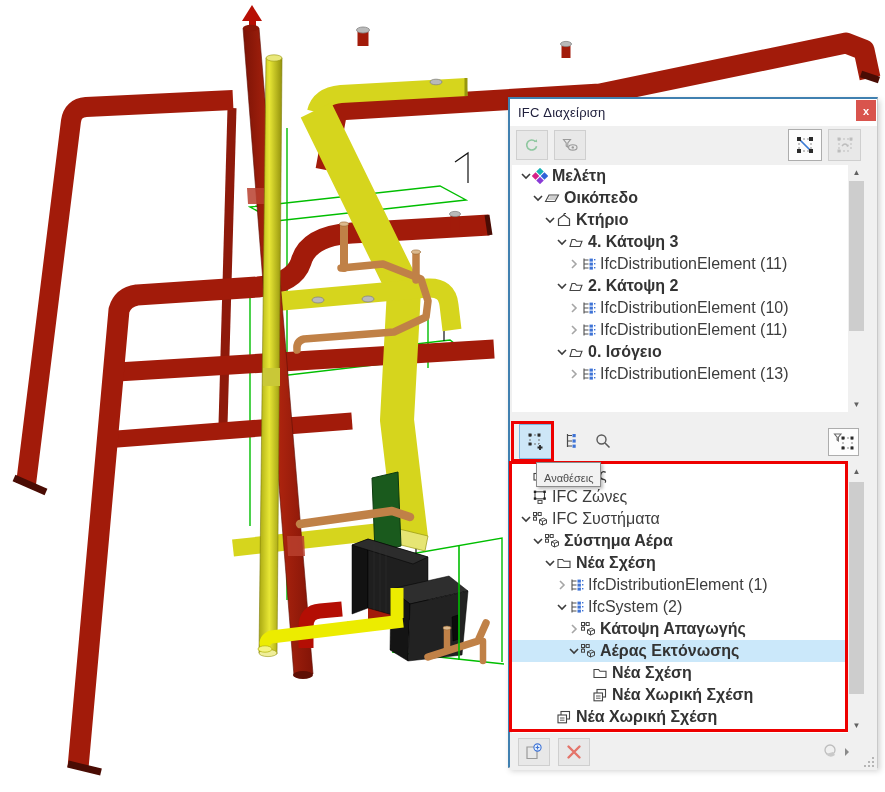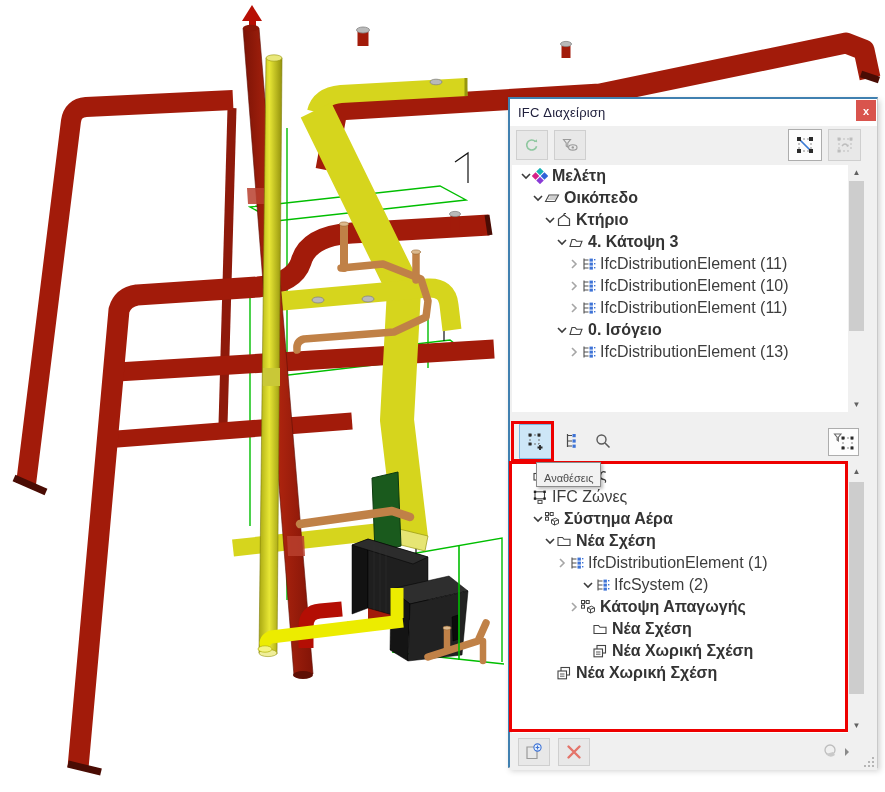--- a/index.html
+++ b/index.html
@@ -301,20 +301,29 @@
               <path d="M4 2.5 V13.5 M4 4 H8.5 M4 8 H8.5 M4 12 H8.5" fill="none" stroke="#4f4f4f" stroke-width="1.1"></path>
               <rect x="9.5" y="2.6" width="3.4" height="3" fill="#3e73d6"></rect>
               <rect x="9.5" y="6.6" width="3.4" height="3" fill="#3e73d6"></rect>
               <rect x="9.5" y="10.6" width="3.4" height="3" fill="#3e73d6"></rect>
               <rect x="14" y="3" width="1.4" height="1.4" fill="#3e73d6"></rect>
               <rect x="14" y="7" width="1.4" height="1.4" fill="#3e73d6"></rect>
               <rect x="14" y="11" width="1.4" height="1.4" fill="#3e73d6"></rect>
             </svg></span>
           <span class="lbl">IfcDistributionElement (11)</span>
         </div>
+        <div class="row" style="padding-left: 42px;">
+          <span class="chev"><svg width="16" height="16" viewBox="0 0 16 16">
+              <path d="M4 6l4 4 4-4" fill="none" stroke="#3c3c3c" stroke-width="1.6"></path>
+            </svg></span>
+          <span class="ric"><svg width="16" height="16" viewBox="0 0 16 16">
+              <path d="M2 12.5 L4 5.5 H7 L8.5 7.2 H14 L12 12.5 Z" fill="none" stroke="#444" stroke-width="1.1"></path>
+            </svg></span>
+          <span class="lbl b">2. Κάτοψη 2</span>
+        </div>
         <div class="row" style="padding-left: 54px;">
           <span class="chev"><svg width="16" height="16" viewBox="0 0 16 16">
               <path d="M6 4l4 4-4 4" fill="none" stroke="#a6a6a6" stroke-width="1.6"></path>
             </svg></span>
           <span class="ric"><svg width="16" height="16" viewBox="0 0 16 16">
               <path d="M4 2.5 V13.5 M4 4 H8.5 M4 8 H8.5 M4 12 H8.5" fill="none" stroke="#4f4f4f" stroke-width="1.1"></path>
               <rect x="9.5" y="2.6" width="3.4" height="3" fill="#3e73d6"></rect>
               <rect x="9.5" y="6.6" width="3.4" height="3" fill="#3e73d6"></rect>
               <rect x="9.5" y="10.6" width="3.4" height="3" fill="#3e73d6"></rect>
               <rect x="14" y="3" width="1.4" height="1.4" fill="#3e73d6"></rect>
@@ -427,20 +436,33 @@
           <span class="ric"><svg width="16" height="16" viewBox="0 0 16 16">
               <rect x="3" y="2.8" width="9.5" height="7" fill="none" stroke="#444" stroke-width="1.1"></rect>
               <rect x="1.8" y="1.6" width="2.4" height="2.4" fill="#222"></rect>
               <rect x="11.4" y="1.6" width="2.4" height="2.4" fill="#222"></rect>
               <rect x="1.8" y="8.4" width="2.4" height="2.4" fill="#222"></rect>
               <rect x="11.4" y="8.4" width="2.4" height="2.4" fill="#222"></rect>
               <rect x="6" y="11.4" width="4" height="3" fill="none" stroke="#444" stroke-width="1"></rect>
             </svg></span>
           <span class="lbl">IFC Ζώνες</span>
         </div>
+        <div class="row" style="padding-left: 6px;">
+          <span class="chev"><svg width="16" height="16" viewBox="0 0 16 16">
+              <path d="M4 6l4 4 4-4" fill="none" stroke="#3c3c3c" stroke-width="1.6"></path>
+            </svg></span>
+          <span class="ric"><svg width="16" height="16" viewBox="0 0 16 16">
+              <rect x="1.5" y="1.5" width="3" height="3" fill="none" stroke="#444" stroke-width="1"></rect>
+              <rect x="6.2" y="1.5" width="3" height="3" fill="none" stroke="#444" stroke-width="1"></rect>
+              <rect x="1.5" y="6.2" width="3" height="3" fill="none" stroke="#444" stroke-width="1"></rect>
+              <path d="M4.5 3 H6.2 M3 4.5 V6.2" stroke="#444" stroke-width=".9"></path>
+              <path d="M7.5 8.8 l4 -1.6 3 1.6 v3.6 l-4 1.6 -3 -1.6 Z M7.5 8.8 l3 1.5 4 -1.5 M10.5 10.3 V14" fill="none" stroke="#444" stroke-width="1"></path>
+            </svg></span>
+          <span class="lbl">IFC Συστήματα</span>
+        </div>
         <div class="row" style="padding-left: 18px;">
           <span class="chev"><svg width="16" height="16" viewBox="0 0 16 16">
               <path d="M4 6l4 4 4-4" fill="none" stroke="#3c3c3c" stroke-width="1.6"></path>
             </svg></span>
           <span class="ric"><svg width="16" height="16" viewBox="0 0 16 16">
               <rect x="1.5" y="1.5" width="3" height="3" fill="none" stroke="#444" stroke-width="1"></rect>
               <rect x="6.2" y="1.5" width="3" height="3" fill="none" stroke="#444" stroke-width="1"></rect>
               <rect x="1.5" y="6.2" width="3" height="3" fill="none" stroke="#444" stroke-width="1"></rect>
               <path d="M4.5 3 H6.2 M3 4.5 V6.2" stroke="#444" stroke-width=".9"></path>
               <path d="M7.5 8.8 l4 -1.6 3 1.6 v3.6 l-4 1.6 -3 -1.6 Z M7.5 8.8 l3 1.5 4 -1.5 M10.5 10.3 V14" fill="none" stroke="#444" stroke-width="1"></path>
@@ -464,21 +486,21 @@
               <path d="M4 2.5 V13.5 M4 4 H8.5 M4 8 H8.5 M4 12 H8.5" fill="none" stroke="#4f4f4f" stroke-width="1.1"></path>
               <rect x="9.5" y="2.6" width="3.4" height="3" fill="#3e73d6"></rect>
               <rect x="9.5" y="6.6" width="3.4" height="3" fill="#3e73d6"></rect>
               <rect x="9.5" y="10.6" width="3.4" height="3" fill="#3e73d6"></rect>
               <rect x="14" y="3" width="1.4" height="1.4" fill="#3e73d6"></rect>
               <rect x="14" y="7" width="1.4" height="1.4" fill="#3e73d6"></rect>
               <rect x="14" y="11" width="1.4" height="1.4" fill="#3e73d6"></rect>
             </svg></span>
           <span class="lbl">IfcDistributionElement (1)</span>
         </div>
-        <div class="row" style="padding-left: 42px; margin-left: 26px;">
+        <div class="row" style="padding-left: 42px;">
           <span class="chev"><svg width="16" height="16" viewBox="0 0 16 16">
               <path d="M4 6l4 4 4-4" fill="none" stroke="#3c3c3c" stroke-width="1.6"></path>
             </svg></span>
           <span class="ric"><svg width="16" height="16" viewBox="0 0 16 16">
               <path d="M4 2.5 V13.5 M4 4 H8.5 M4 8 H8.5 M4 12 H8.5" fill="none" stroke="#4f4f4f" stroke-width="1.1"></path>
               <rect x="9.5" y="2.6" width="3.4" height="3" fill="#3e73d6"></rect>
               <rect x="9.5" y="6.6" width="3.4" height="3" fill="#3e73d6"></rect>
               <rect x="9.5" y="10.6" width="3.4" height="3" fill="#3e73d6"></rect>
               <rect x="14" y="3" width="1.4" height="1.4" fill="#3e73d6"></rect>
               <rect x="14" y="7" width="1.4" height="1.4" fill="#3e73d6"></rect>
@@ -491,20 +513,33 @@
               <path d="M6 4l4 4-4 4" fill="none" stroke="#a6a6a6" stroke-width="1.6"></path>
             </svg></span>
           <span class="ric"><svg width="16" height="16" viewBox="0 0 16 16">
               <rect x="1.5" y="1.5" width="3" height="3" fill="none" stroke="#444" stroke-width="1"></rect>
               <rect x="6.2" y="1.5" width="3" height="3" fill="none" stroke="#444" stroke-width="1"></rect>
               <rect x="1.5" y="6.2" width="3" height="3" fill="none" stroke="#444" stroke-width="1"></rect>
               <path d="M4.5 3 H6.2 M3 4.5 V6.2" stroke="#444" stroke-width=".9"></path>
               <path d="M7.5 8.8 l4 -1.6 3 1.6 v3.6 l-4 1.6 -3 -1.6 Z M7.5 8.8 l3 1.5 4 -1.5 M10.5 10.3 V14" fill="none" stroke="#444" stroke-width="1"></path>
             </svg></span>
           <span class="lbl b">Κάτοψη Απαγωγής</span>
+        </div>
+        <div class="row sel" style="padding-left: 54px;">
+          <span class="chev"><svg width="16" height="16" viewBox="0 0 16 16">
+              <path d="M4 6l4 4 4-4" fill="none" stroke="#3c3c3c" stroke-width="1.6"></path>
+            </svg></span>
+          <span class="ric"><svg width="16" height="16" viewBox="0 0 16 16">
+              <rect x="1.5" y="1.5" width="3" height="3" fill="none" stroke="#444" stroke-width="1"></rect>
+              <rect x="6.2" y="1.5" width="3" height="3" fill="none" stroke="#444" stroke-width="1"></rect>
+              <rect x="1.5" y="6.2" width="3" height="3" fill="none" stroke="#444" stroke-width="1"></rect>
+              <path d="M4.5 3 H6.2 M3 4.5 V6.2" stroke="#444" stroke-width=".9"></path>
+              <path d="M7.5 8.8 l4 -1.6 3 1.6 v3.6 l-4 1.6 -3 -1.6 Z M7.5 8.8 l3 1.5 4 -1.5 M10.5 10.3 V14" fill="none" stroke="#444" stroke-width="1"></path>
+            </svg></span>
+          <span class="lbl b">Αέρας Εκτόνωσης</span>
         </div>
         <div class="row" style="padding-left: 66px;">
           <span class="chev"></span>
           <span class="ric"><svg width="16" height="16" viewBox="0 0 16 16">
               <path d="M2 12.5 V4.5 H6.5 L8 6.3 H14 V12.5 Z" fill="none" stroke="#444" stroke-width="1.1"></path>
             </svg></span>
           <span class="lbl b">Νέα Σχέση</span>
         </div>
         <div class="row" style="padding-left: 66px;">
           <span class="chev"></span>

